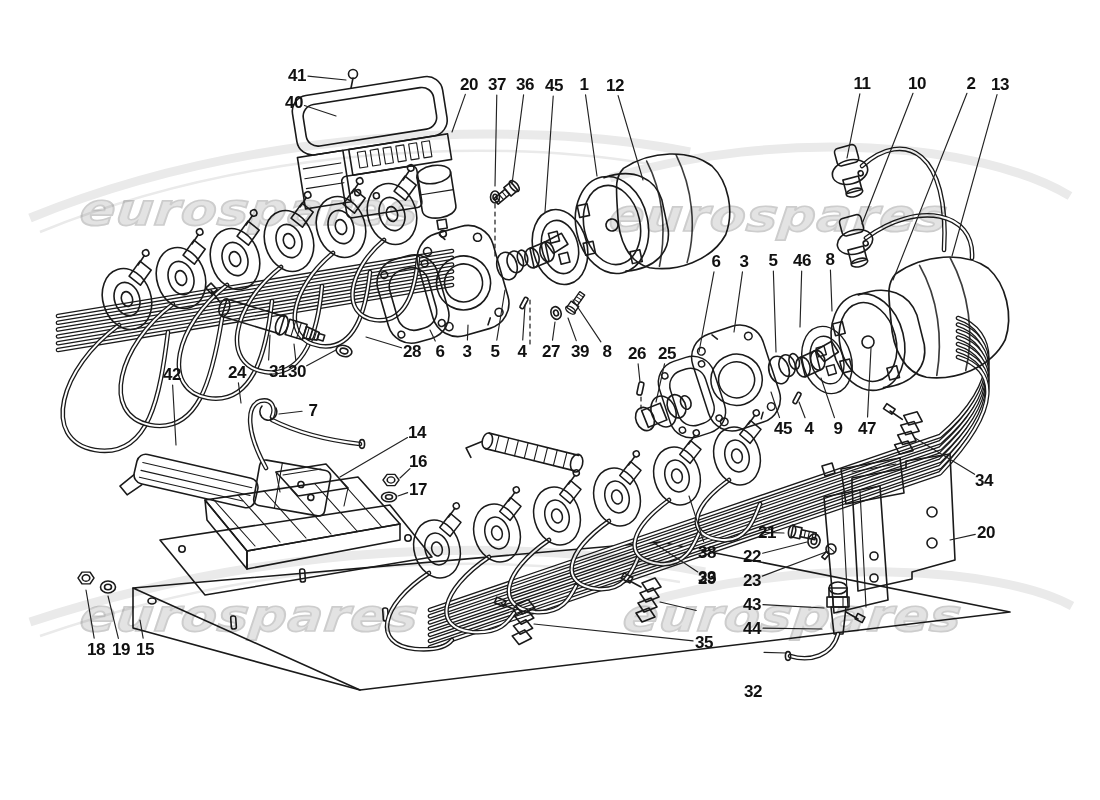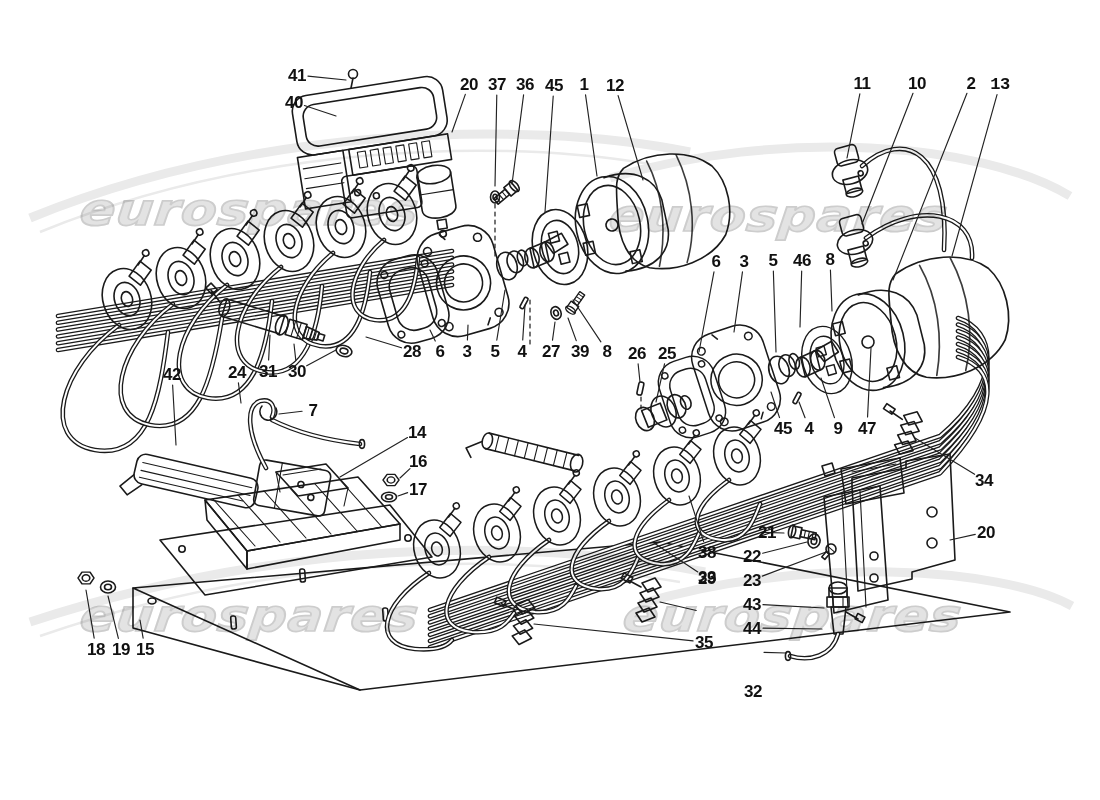--- a/index.html
+++ b/index.html
@@ -484,39 +484,39 @@
       <div class="plabel" style="left: 294px; top: 102px;">40</div>
       <div class="plabel" style="left: 469px; top: 84px;">20</div>
       <div class="plabel" style="left: 497px; top: 84px;">37</div>
       <div class="plabel" style="left: 525px; top: 84px;">36</div>
       <div class="plabel" style="left: 554px; top: 85px;">45</div>
       <div class="plabel" style="left: 584px; top: 84px;">1</div>
       <div class="plabel" style="left: 615px; top: 85px;">12</div>
       <div class="plabel" style="left: 862px; top: 83px;">11</div>
       <div class="plabel" style="left: 917px; top: 83px;">10</div>
       <div class="plabel" style="left: 971px; top: 83px;">2</div>
-      <div class="plabel" style="left: 1000px; top: 84px; font-family: Liberation Mono, monospace;">13</div>
+      <div class="plabel" style="left: 1000px; top: 84px;">13</div>
       <div class="plabel" style="left: 716px; top: 261px;">6</div>
       <div class="plabel" style="left: 744px; top: 261px;">3</div>
       <div class="plabel" style="left: 773px; top: 260px;">5</div>
       <div class="plabel" style="left: 802px; top: 260px;">46</div>
       <div class="plabel" style="left: 830px; top: 259px;">8</div>
       <div class="plabel" style="left: 412px; top: 351px;">28</div>
       <div class="plabel" style="left: 440px; top: 351px;">6</div>
       <div class="plabel" style="left: 467px; top: 351px;">3</div>
       <div class="plabel" style="left: 495px; top: 351px;">5</div>
       <div class="plabel" style="left: 522px; top: 351px;">4</div>
       <div class="plabel" style="left: 551px; top: 351px;">27</div>
       <div class="plabel" style="left: 580px; top: 351px;">39</div>
       <div class="plabel" style="left: 607px; top: 351px;">8</div>
       <div class="plabel" style="left: 637px; top: 353px;">26</div>
       <div class="plabel" style="left: 667px; top: 353px;">25</div>
       <div class="plabel" style="left: 172px; top: 374px;">42</div>
       <div class="plabel" style="left: 237px; top: 372px;">24</div>
-      <div class="plabel" style="left: 268px; top: 371px;">31</div>
+      <div class="plabel" style="left: 278px; top: 371px;">31</div>
       <div class="plabel" style="left: 297px; top: 371px;">30</div>
       <div class="plabel" style="left: 313px; top: 410px;">7</div>
       <div class="plabel" style="left: 417px; top: 432px;">14</div>
       <div class="plabel" style="left: 418px; top: 461px;">16</div>
       <div class="plabel" style="left: 418px; top: 489px;">17</div>
       <div class="plabel" style="left: 783px; top: 428px;">45</div>
       <div class="plabel" style="left: 809px; top: 428px;">4</div>
       <div class="plabel" style="left: 838px; top: 428px;">9</div>
       <div class="plabel" style="left: 867px; top: 428px;">47</div>
       <div class="plabel" style="left: 984px; top: 480px;">34</div>

